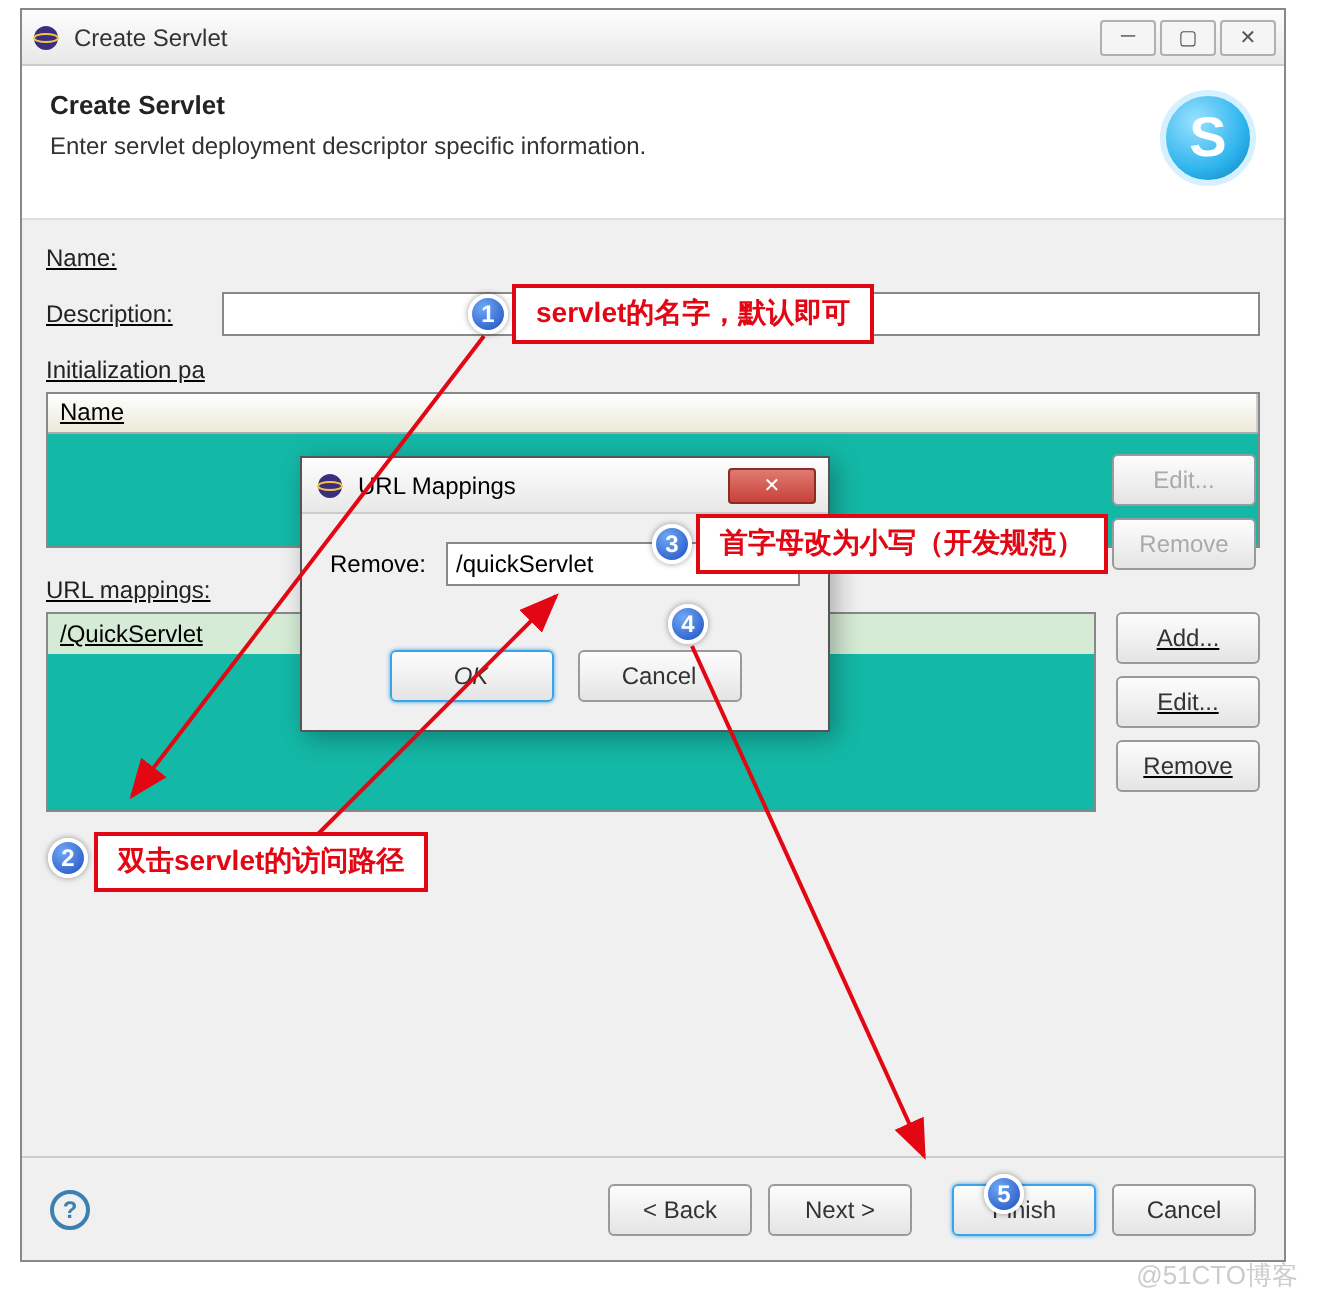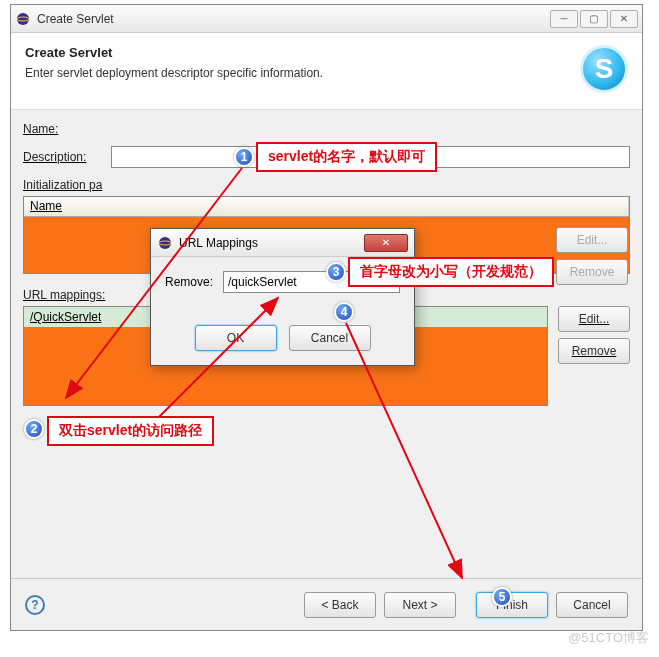--- a/index.html
+++ b/index.html
@@ -22,21 +22,21 @@
 
 .content { background: #f0f0f0; padding: 12px 12px; height: 510px; position: relative; text-decoration: underline; }
 
 .form-row { display: flex; align-items: center; margin-bottom: 10px; }
 .form-label { width: 88px; color: #222; }
 .form-input { flex: 1; height: 22px; border: 1px solid #888; background: #fff; padding: 0 4px; }
 .name-input { width: 110px; flex: none; }
 
 .section-label { color: #222; margin: 6px 0 4px 0; }
 
-.table-box { border: 1px solid #888; background: #f97316; height: 78px; }
+.table-box { border: 1px solid #888; background: #14b8a6; height: 78px; }
 .table-header { background: linear-gradient(#fff, #ece9d8); height: 20px; border-bottom: 1px solid #aaa; display: flex; }
 .th { padding: 2px 6px; border-right: 1px solid #ccc; flex: 1; }
 .table-body { }
 .table-row-item { height: 20px; background: #d5ebd5; display: flex; align-items: center; padding: 0 6px; }
 
 .side-btns { position: absolute; right: 14px; display: flex; flex-direction: column; gap: 6px; }
 .btn { min-width: 72px; height: 26px; background: linear-gradient(#fdfdfd, #e4e4e4); border: 1px solid #9a9a9a; border-radius: 3px; padding: 0 10px; cursor: pointer; color: #333; }
 .btn:disabled, .btn.disabled { color: #aaa; cursor: default; }
 .btn.default { border: 1px solid #3ca3e8; box-shadow: 0 0 2px #3ca3e8; }
 
@@ -105,20 +105,21 @@
         <button class="btn disabled">Edit...</button>
         <button class="btn disabled">Remove</button>
     </div>
 
     <div class="section-label" style="margin-top:14px;">URL mappings:</div>
     <div style="display:flex; gap:10px; align-items:flex-start;">
       <div class="table-box" style="flex:1; height:100px;">
         <div class="table-row-item">/QuickServlet</div>
       </div>
       <div style="display:flex; flex-direction:column; gap:6px;">
+        <button class="btn">Add...</button>
         <button class="btn">Edit...</button>
         <button class="btn">Remove</button>
       </div>
     </div>
 
   </div>
 
   <div class="footer">
     <div class="help-icon">?</div>
     <button class="btn">&lt; Back</button>
@@ -137,21 +138,21 @@
     <span>URL Mappings</span>
     <div class="dialog-close">✕</div>
   </div>
   <div class="dialog-body">
     <div class="form-row">
       <span style="width:58px;">Remove:</span>
       <input class="form-input pattern-input" value="/quickServlet" style="">
     </div>
   </div>
   <div class="dialog-buttons">
-    <button class="btn default" style="min-width:82px;">OK</button>
+    <button class="btn default" style="min-width:82px;font-style:italic;">OK</button>
     <button class="btn" style="min-width:82px;">Cancel</button>
   </div>
 </div>
 
 <div class="annotation-box" style="left:256px; top:142px;">servlet的名字，默认即可</div>
 <div class="annotation-box" style="left:47px; top:416px;">双击servlet的访问路径</div>
 <div class="annotation-box" style="left:348px; top:257px;">首字母改为小写（开发规范）</div>
 
 <div class="num-badge" style="left:234px; top:147px;">1</div>
 <div class="num-badge" style="left:24px;  top:419px;">2</div>

